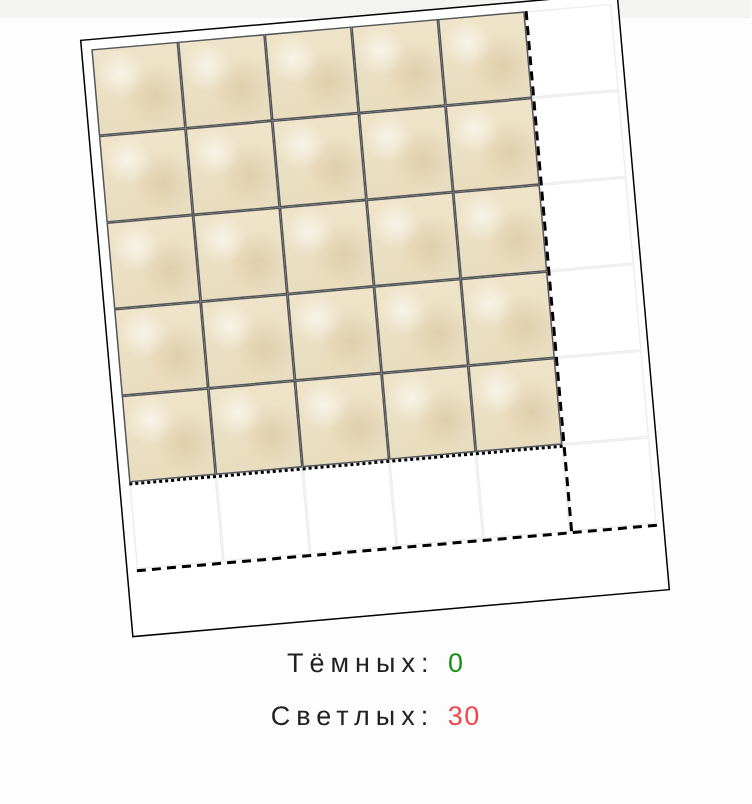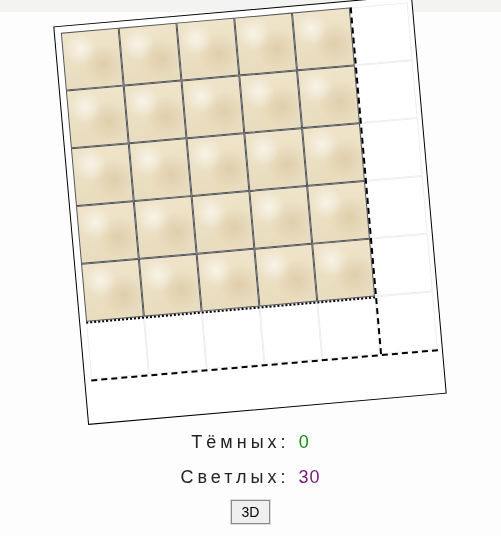--- a/index.html
+++ b/index.html
@@ -101,21 +101,21 @@
     top: 432px;
     left: 0;
     width: 501px;
     text-align: center;
     font-size: 18px;
     color: #222;
     letter-spacing: 4px;
   }
   .row1 { margin-bottom: 14px; }
   .val-dark { color: #138f13; letter-spacing: 1px; }
-  .val-light { color: #701a75; letter-spacing: 1px; }
+  .val-light { color: #ef4444; letter-spacing: 1px; }
   .btn-wrap {
     position: absolute;
     top: 500px;
     left: 0;
     width: 501px;
     text-align: center;
   }
   button.three-d {
     font-family: Verdana, Geneva, sans-serif;
     font-size: 14px;
@@ -209,16 +209,13 @@
     <div class="row1">
       <span>Тёмных:</span>
       <span class="val-dark">0</span>
     </div>
     <div class="row2">
       <span>Светлых:</span>
       <span class="val-light">30</span>
     </div>
   </div>
 
-  <div class="btn-wrap">
-    <button class="three-d">3D</button>
-  </div>
 </div>
 
 </body></html>

